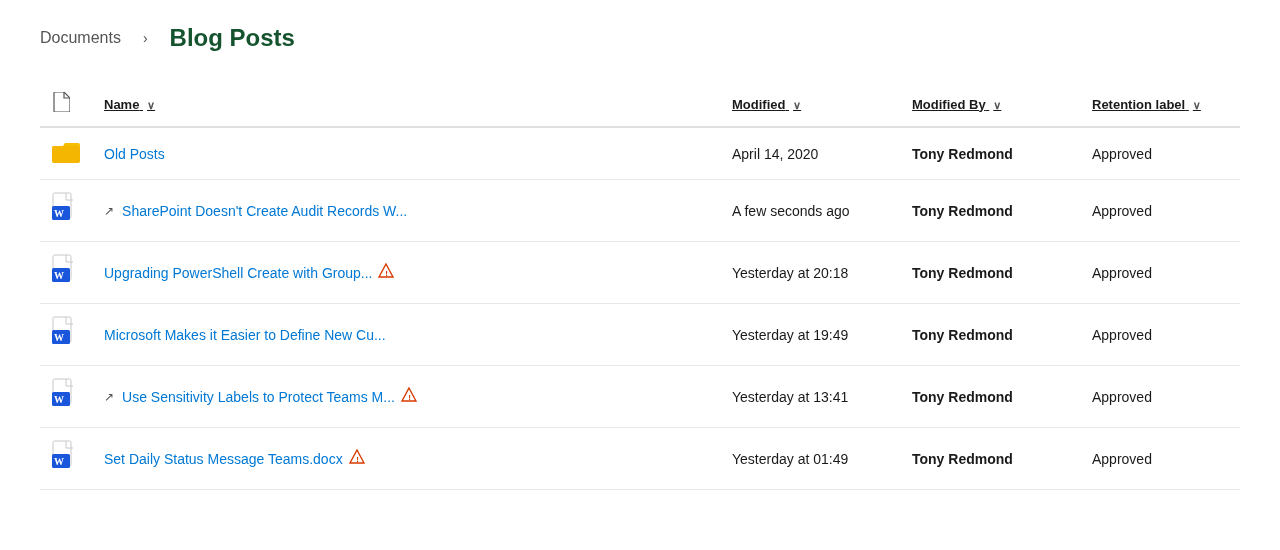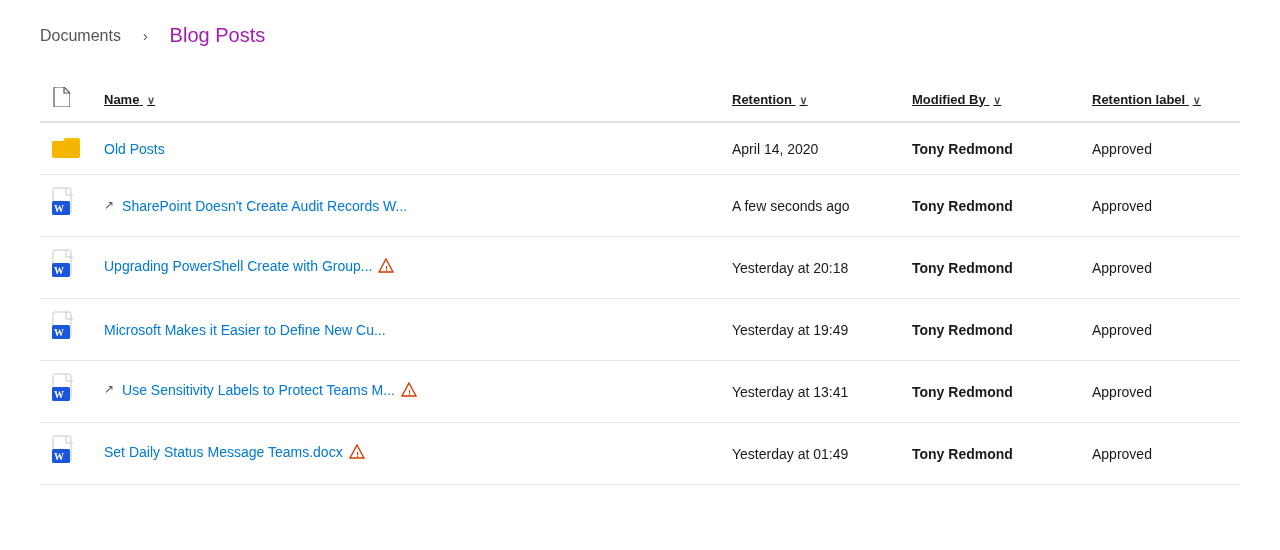--- a/index.html
+++ b/index.html
@@ -27,23 +27,23 @@
       color: #555;
       font-weight: 400;
     }
 
     .breadcrumb-chevron {
       color: #555;
       font-size: 14px;
     }
 
     .breadcrumb-current {
-      color: #a21caf;
-      font-weight: 400;
-      font-size: 20px;
+      color: #14532d;
+      font-weight: 700;
+      font-size: 24px;
     }
 
     .file-list {
       width: 100%;
       border-collapse: collapse;
     }
 
     .file-list thead tr {
       border-bottom: 2px solid #e0e0e0;
     }
@@ -97,20 +97,21 @@
       font-weight: bold;
     }
 
     .col-retention {
       width: 160px;
       color: #444;
     }
 
     .name-cell {
       display: flex;
+      align-items: center;
       gap: 6px;
     }
 
     .name-text {
       color: #0078d4;
       text-decoration: none;
     }
 
     .warning-icon {
       color: #d83b01;
@@ -159,21 +160,21 @@
               <path d="M3 0h9l6 6v13a1 1 0 01-1 1H3a1 1 0 01-1-1V1a1 1 0 011-1z" stroke="#555" stroke-width="1.2" fill="none"></path>
               <path d="M12 0v6h6" stroke="#555" stroke-width="1.2" fill="none"></path>
             </svg>
           </span>
         </th>
         <th class="col-name">
           <span>Name</span>
           <span class="sort-icon">∨</span>
         </th>
         <th class="col-modified">
-          <span>Retention</span>
+          <span>Modified</span>
           <span class="sort-icon">∨</span>
         </th>
         <th class="col-modified-by">
           <span>Modified By</span>
           <span class="sort-icon">∨</span>
         </th>
         <th class="col-retention">
           <span>Retention label</span>
           <span class="sort-icon">∨</span>
         </th>

